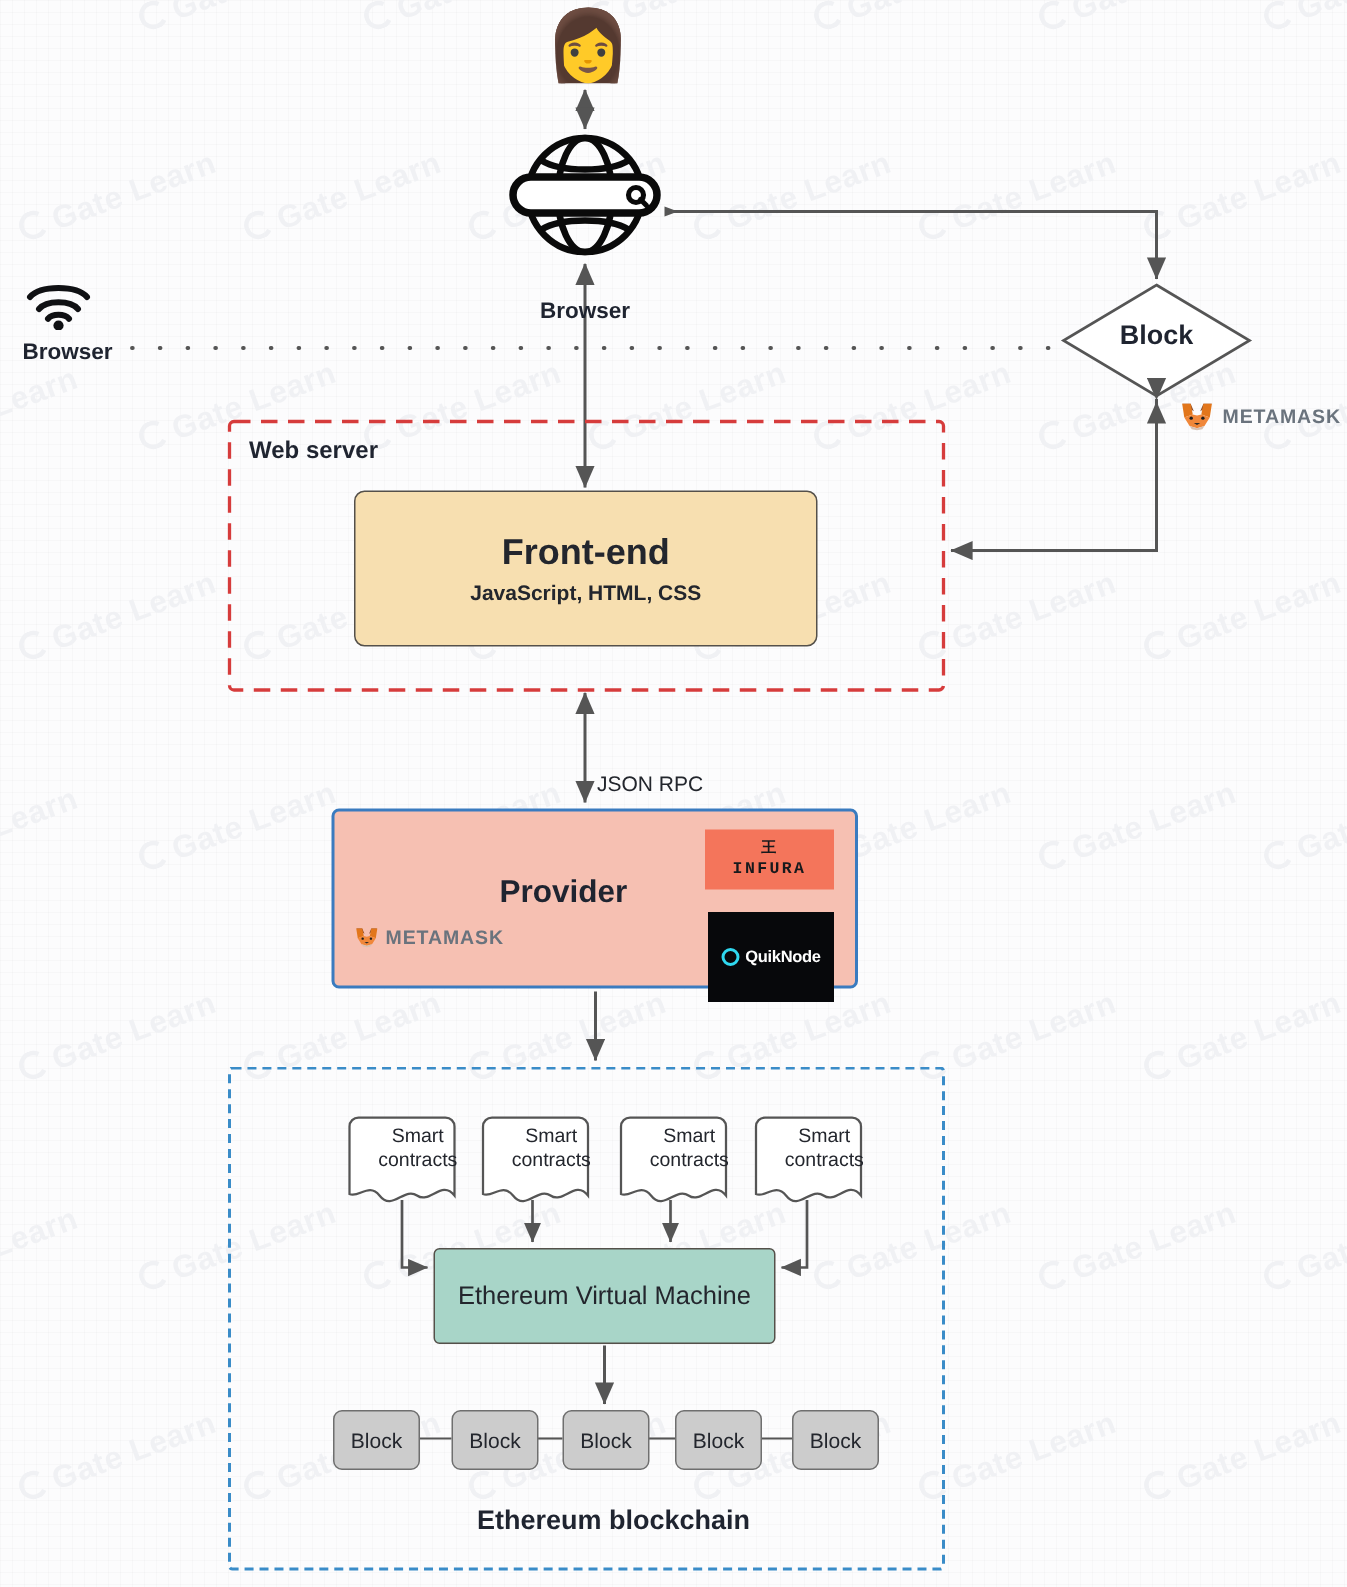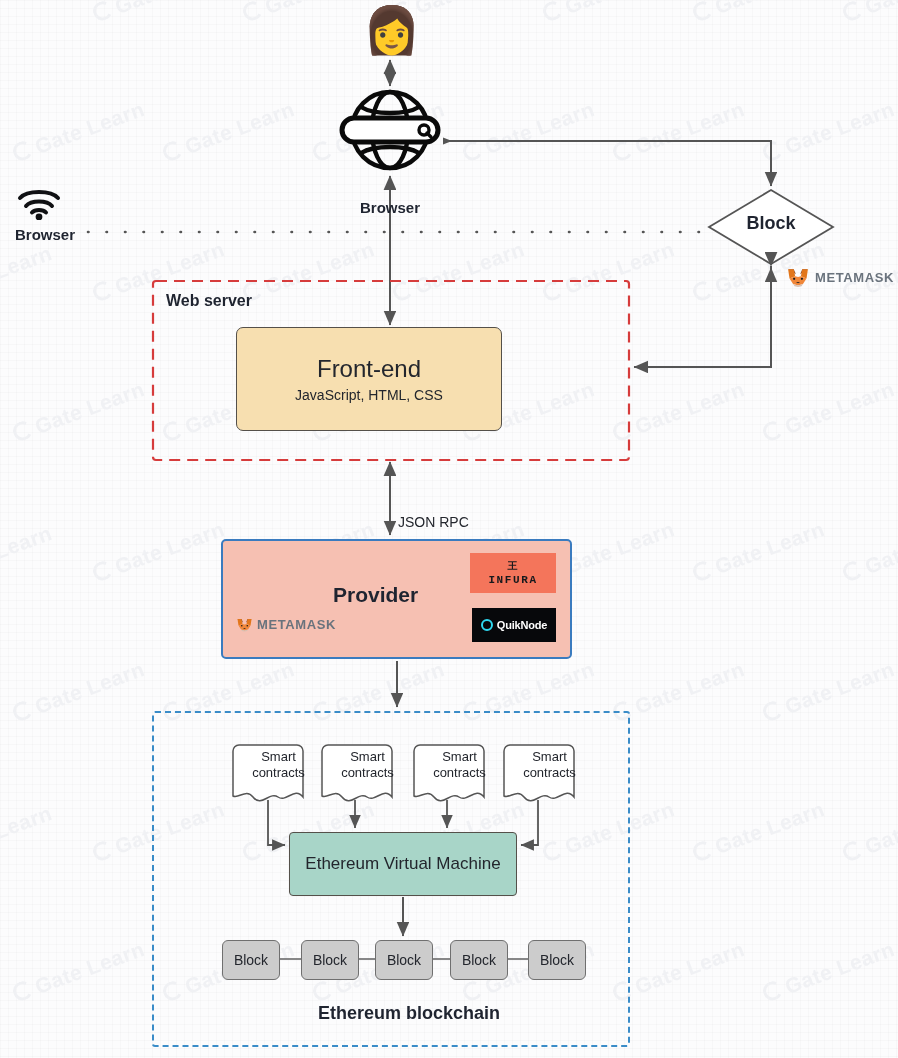--- a/index.html
+++ b/index.html
@@ -100,26 +100,26 @@
     font-size: 13px; font-weight: 700;
     color: #6a737d; letter-spacing: 0.6px;
   }
   
   #webserver-label {
     left: 166px; top: 292px;
     font-size: 16px;
   }
   #frontend-box {
     left: 236px; top: 327px;
-    width: 266px; height: 104px;
+    width: 309px; height: 104px;
     background: #f7dfb0;
     border: 1.6px solid #54504a;
     border-radius: 7px;
     display: flex; flex-direction: column;
-    align-items: center; justify-content: center;
+    align-items: center; justify-content: center; font-weight: bold;
   }
   #frontend-title { font-size: 24px; color: #23262d; line-height: 1.15; }
   #frontend-sub { font-size: 14px; color: #23262d; margin-top: 5px; }
   
   #jsonrpc-label {
     left: 398px; top: 514px;
     font-size: 14px; color: #23262d;
   }
   
   #provider-box {
@@ -161,21 +161,21 @@
   .infura-text {
     font-size: 11px; color: #17191c; font-weight: 700;
     letter-spacing: 1.6px; margin-top: 3px;
     font-family: "Liberation Mono", monospace;
   }
   #logo-metamask-provider {
     left: 236px; top: 608px; width: 100px; height: 32px;
     display: flex; align-items: center; gap: 4px;
   }
   #logo-quiknode {
-    left: 472px; top: 608px; width: 84px; height: 34px;
+    left: 472px; top: 608px; width: 84px; height: 60px;
     background: #07080b;
     display: flex; align-items: center; justify-content: center; gap: 4px;
   }
   .qn-ring {
     width: 12px; height: 12px; border-radius: 50%;
     border: 2.4px solid #2fd8f0;
     box-sizing: border-box;
   }
   .qn-text { font-size: 11px; color: #ffffff; font-weight: 700; letter-spacing: -0.2px; }
   

